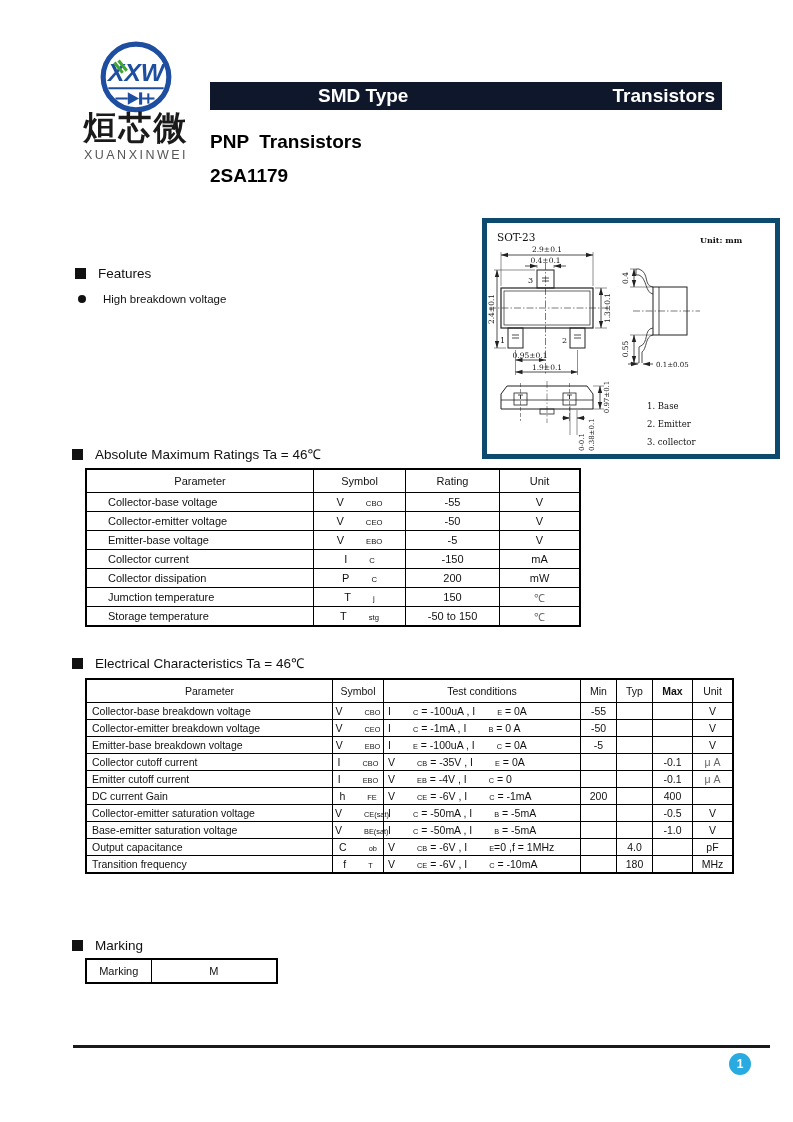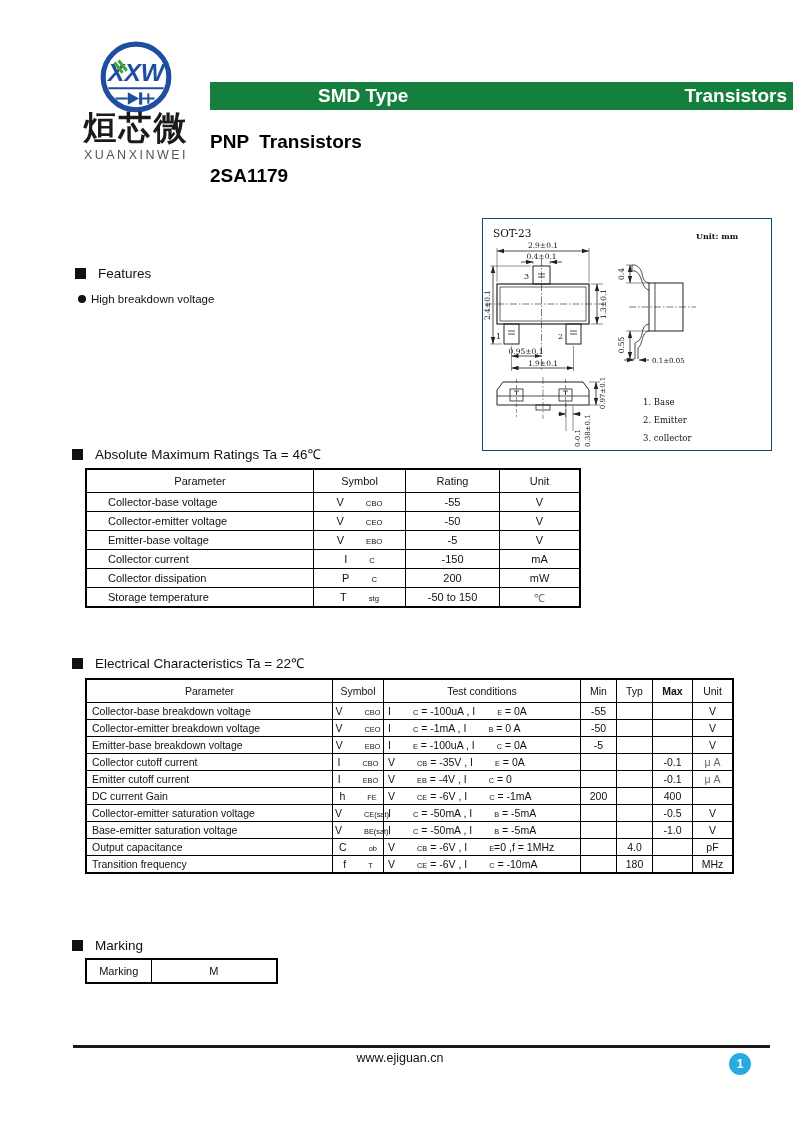--- a/index.html
+++ b/index.html
@@ -8,45 +8,45 @@
   .page{position:absolute;inset:0;overflow:hidden;background:#fff;}
 
   
   .logo-svg{position:absolute;left:97px;top:40px;width:78px;height:78px;}
   .logo-cn{position:absolute;left:70px;top:106px;width:132px;text-align:center;
            font-size:33px;font-weight:bold;letter-spacing:2px;color:#1a1a1a;}
   .logo-en{position:absolute;left:70px;top:148px;width:132px;text-align:center;
            font-size:12.5px;letter-spacing:2.5px;color:#555;}
 
   
-  .banner{position:absolute;left:210px;top:82px;width:584px;height:28px;background:#15803d;}
+  .banner{position:absolute;left:210px;top:82px;width:512px;height:28px;background:#0f172a;}
   .banner span{position:absolute;top:3px;font-size:19px;font-weight:bold;color:#fff;}
   .banner .l{left:108px;}
   .banner .r{right:7px;}
 
   
   .title1,.title2{position:absolute;left:210px;width:350px;text-align:left;
                   font-size:19px;font-weight:bold;white-space:pre;color:#000;}
   .title1{top:131px;}
   .title2{top:165px;}
 
   
   .sec{position:absolute;display:flex;align-items:center;gap:12px;font-size:13.5px;color:#111;}
   .sq{width:11px;height:11px;background:#111;flex:0 0 auto;}
   #sec-features{left:75px;top:266px;}
   #sec-abs{left:72px;top:445px;}
   #sec-elec{left:72px;top:654px;}
   #sec-marking{left:72px;top:938px;}
 
   .feature-item{position:absolute;left:78px;top:293px;display:flex;align-items:center;
-                gap:5px;font-size:11.5px;color:#111;}
+                gap:17px;font-size:11.5px;color:#111;}
   .dot{width:8px;height:8px;border-radius:50%;background:#111;flex:0 0 auto;}
 
   
-  .pkg{position:absolute;left:482px;top:218px;width:288px;height:231px;border:1px solid #0c4a6e;background:#fff;}
+  .pkg{position:absolute;left:482px;top:218px;width:288px;height:231px;border:5px solid #0c4a6e;background:#fff;}
   .pkg svg{display:block;width:100%;height:100%;}
 
   
   table{border-collapse:collapse;background:#fff;}
   th,td{border:1px solid #000;}
   th{font-weight:normal;}
   .sub{font-size:0.7em;padding-left:22px;}
   .dim-unit{color:#666;}
 
   #abs-table{position:absolute;left:85px;top:468px;width:481px;table-layout:fixed;
@@ -287,31 +287,37 @@
           <td>-150</td>
           <td>mA</td>
         </tr>
         <tr>
           <td>Collector dissipation</td>
           <td>P<span class="sub">C</span></td>
           <td>200</td>
           <td>mW</td>
         </tr>
         <tr>
+          <td>Jumction temperature</td>
+          <td>T<span class="sub">j</span></td>
+          <td>150</td>
+          <td class="dim-unit">℃</td>
+        </tr>
+        <tr>
           <td>Storage temperature</td>
           <td>T<span class="sub">stg</span></td>
           <td>-50 to 150</td>
           <td class="dim-unit">℃</td>
         </tr>
       </tbody>
     </table>
 
   <div class="sec" id="sec-elec">
     <span class="sq"></span>
-    <span>Electrical Characteristics Ta = 22℃</span>
+    <span>Electrical Characteristics Ta = 46℃</span>
   </div>
   <table id="elec-table">
       <thead>
         <tr>
           <th>Parameter</th>
           <th>Symbol</th>
           <th>Test conditions</th>
           <th>Min</th>
           <th>Typ</th>
           <th>Max</th>
@@ -419,16 +425,15 @@
   <table id="mark-table">
     <tbody>
       <tr>
         <td>Marking</td>
         <td>M</td>
       </tr>
     </tbody>
   </table>
 
   <div class="rule"></div>
-  <div class="url">www.ejiguan.cn</div>
   <div class="pagenum">1</div>
 
 </div>
 
 </body></html>

